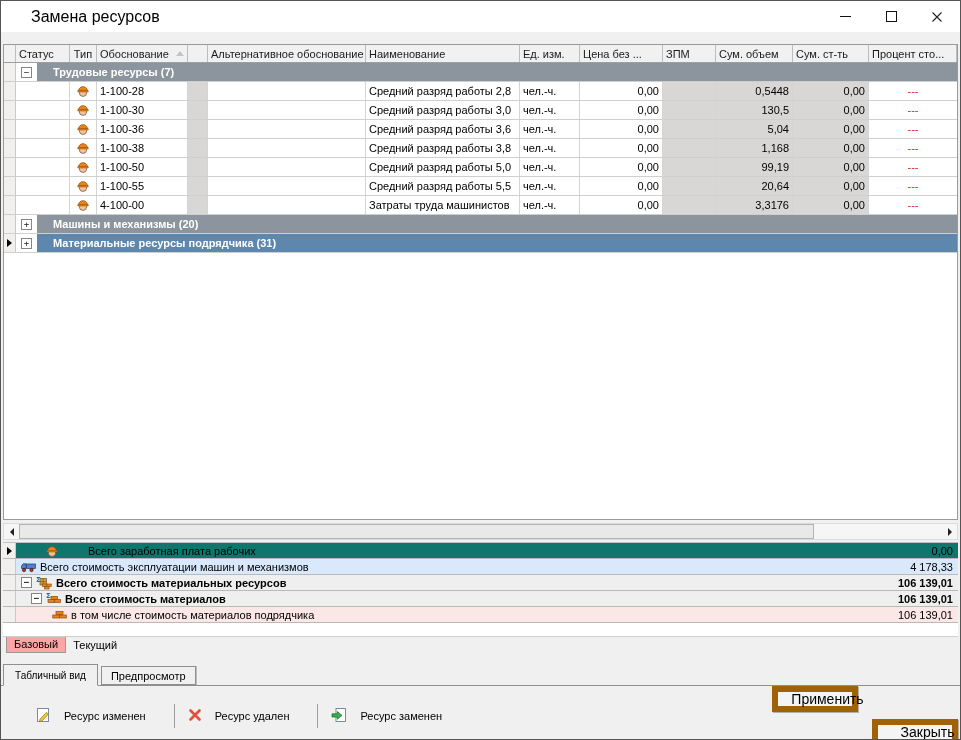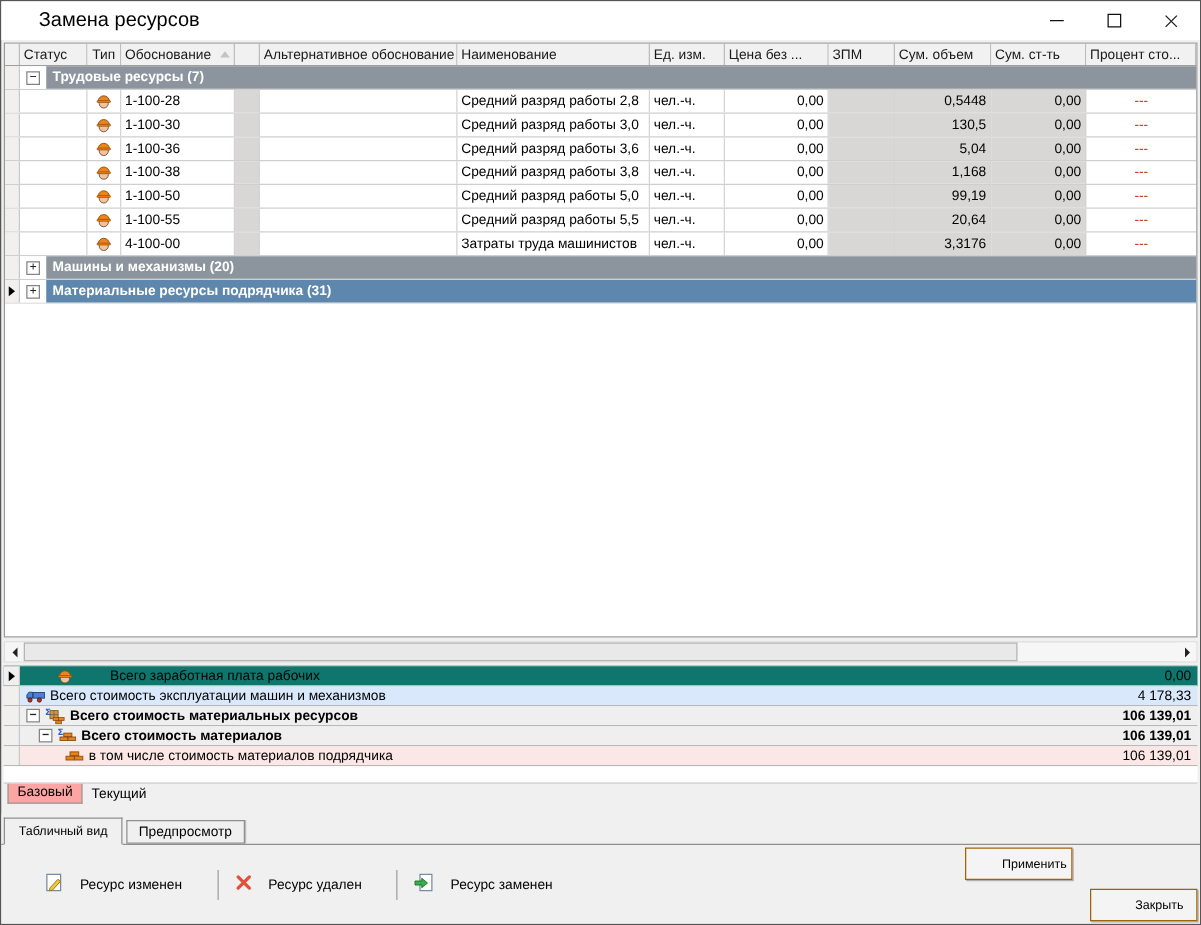--- a/index.html
+++ b/index.html
@@ -10,38 +10,38 @@
   .title{padding-left:30px;font-size:16px;color:#000;}
   .win-controls{margin-left:auto;display:flex;height:100%;}
   .wbtn{width:46px;display:flex;align-items:center;justify-content:center;}
   .glyph-min{width:11px;border-top:1px solid #111;display:block;}
   .glyph-max{width:9px;height:9px;border:1px solid #111;display:block;}
   
   .filterbar{height:22px;margin-top:1px;background:#a3a3a3;display:flex;align-items:center;flex:none;}
   .ftri{width:0;height:0;border-top:5px solid #333;border-left:4px solid transparent;border-right:4px solid transparent;margin:0 10px 0 9px;}
   .ftext{color:#fff;font-weight:bold;font-size:11.5px;}
   
-  .grid{margin:2px 2px 0 2px;height:474px;border:1px solid #9a9a9a;background:#fff;display:flex;flex-direction:column;overflow:hidden;flex:none;font-size:11px;color:#000;}
+  .grid{margin:12px 2px 0 2px;height:474px;border:1px solid #9a9a9a;background:#fff;display:flex;flex-direction:column;overflow:hidden;flex:none;font-size:11px;color:#000;}
   .row{display:flex;flex:none;height:19px;border-bottom:1px solid #cfcfcf;box-sizing:border-box;}
   .hrow{height:18px;background:#f1f1f1;border-bottom:1px solid #9f9f9f;}
   .cell{flex:none;border-right:1px solid #d4d4d4;display:flex;align-items:center;padding:0 3px;box-sizing:border-box;overflow:hidden;white-space:nowrap;}
   .hrow .cell{border-right:1px solid #bdbdbd;background:#f1f1f1;color:#1a1a1a;}
   .ind{width:12px;padding:0;background:#f1f0ef;border-right:1px solid #c9c9c9;justify-content:center;}
   .w-status{width:54px;} .w-tip{width:27px;justify-content:center;padding:0;}
   .w-obo{width:91px;} .w-nar{width:20px;padding:0;} .w-alt{width:158px;} .w-name{width:154px;}
   .w-unit{width:60px;} .w-price{width:83px;} .w-zpm{width:53px;} .w-vol{width:77px;} .w-cost{width:76px;}
   .w-pct{flex:1;border-right:none;}
   .gray{background:#d9d7d6;}
   .num{justify-content:flex-end;} .ctr{justify-content:center;}
   .red{color:#cc2a20;}
   .sort{width:0;height:0;border-bottom:5px solid #c4c4c4;border-left:4px solid transparent;border-right:4px solid transparent;margin-left:auto;}
   .rowgroup{display:flex;flex-direction:column;flex:none;}
   .exp-area{width:21px;flex:none;background:#fff;display:flex;align-items:center;justify-content:center;}
   .expander{width:11px;height:11px;box-sizing:border-box;border:1px solid #848484;background:#fff;font-size:9px;line-height:9px;text-align:center;color:#222;font-family:"DejaVu Sans Mono",monospace;}
-  .band{flex:1;display:flex;align-items:center;color:#fff;font-weight:bold;padding-left:5px;overflow:hidden;white-space:nowrap;}
+  .band{flex:1;display:flex;align-items:center;color:#fff;font-weight:bold;padding-left:16px;overflow:hidden;white-space:nowrap;}
   .gray-band{background:#8c959d;} .blue-band{background:#5e87ae;}
   .cur-arrow{width:0;height:0;border-left:5px solid #000;border-top:4px solid transparent;border-bottom:4px solid transparent;display:block;}
   .filler{flex:1;background:#fff;}
   
   .hscroll{margin:3px 2px 0;height:17px;display:flex;background:#f6f6f6;border:1px solid #dcdcdc;box-sizing:border-box;flex:none;}
   .sbtn{width:15px;flex:none;background:#f6f6f6;display:flex;align-items:center;justify-content:center;}
   .arr-l{width:0;height:0;border-right:4px solid #222;border-top:4px solid transparent;border-bottom:4px solid transparent;}
   .arr-r{width:0;height:0;border-left:4px solid #222;border-top:4px solid transparent;border-bottom:4px solid transparent;}
   .sthumb{width:795px;flex:none;background:#e9e9e9;border:1px solid #b4b4b4;box-sizing:border-box;}
   .strack{flex:1;}
@@ -63,21 +63,21 @@
   .ttab{padding:2px 7px;}
   
   .view-tabs{height:24px;margin-top:4px;display:flex;align-items:flex-end;padding-left:2px;border-bottom:1px solid #8f8f8f;background:#f0f0f0;flex:none;}
   .vtab-active{height:22px;box-sizing:border-box;background:#f0f0f0;border:1px solid #8f8f8f;border-bottom:1px solid #f0f0f0;margin-bottom:-1px;display:flex;align-items:center;padding:0 11px;font-size:10px;z-index:2;}
   .vtab{height:19px;box-sizing:border-box;background:#f0f0f0;border:1px solid #8f8f8f;display:flex;align-items:center;padding:0 9px;font-size:11px;margin-left:3px;box-shadow:1px 0 0 #bdbdbd;}
   
   .bottombar{flex:1;background:#f0f0f0;display:flex;align-items:center;padding:0 2px 0 34px;font-size:11px;color:#000;}
   .leg{display:flex;align-items:center;gap:13px;padding-right:28px;}
   .leg-div{width:1px;height:24px;background:#9e9e9e;margin-right:13px;flex:none;}
   .actions{margin-left:auto;display:flex;}
-  .btn{width:86px;height:26px;box-sizing:border-box;background:#f4f4f4;border:1px solid #a16207;box-shadow:1px 1px 0 #b0b0b0;display:flex;align-items:center;justify-content:center;font-size:10px;padding-left:25px;}
+  .btn{width:86px;height:26px;box-sizing:border-box;background:#f4f4f4;border:6px solid #a16207;box-shadow:1px 1px 0 #b0b0b0;display:flex;align-items:center;justify-content:center;font-size:14px;padding-left:25px;}
   .btn + .btn{margin-left:14px;margin-top:33px;}
 </style>
 </head>
 <body>
 
 <div class="dialog">
 
   <div class="titlebar">
     <span class="title">Замена ресурсов</span>
     <div class="win-controls">

